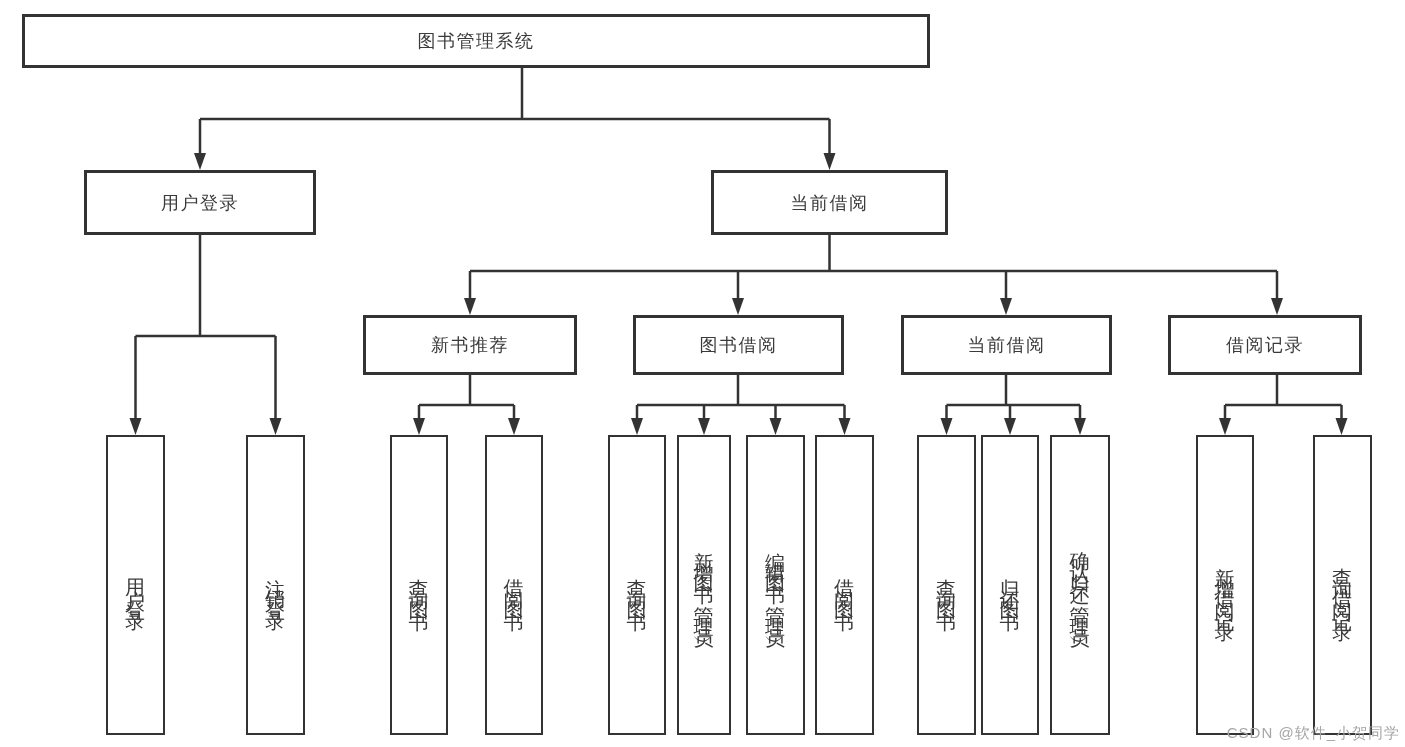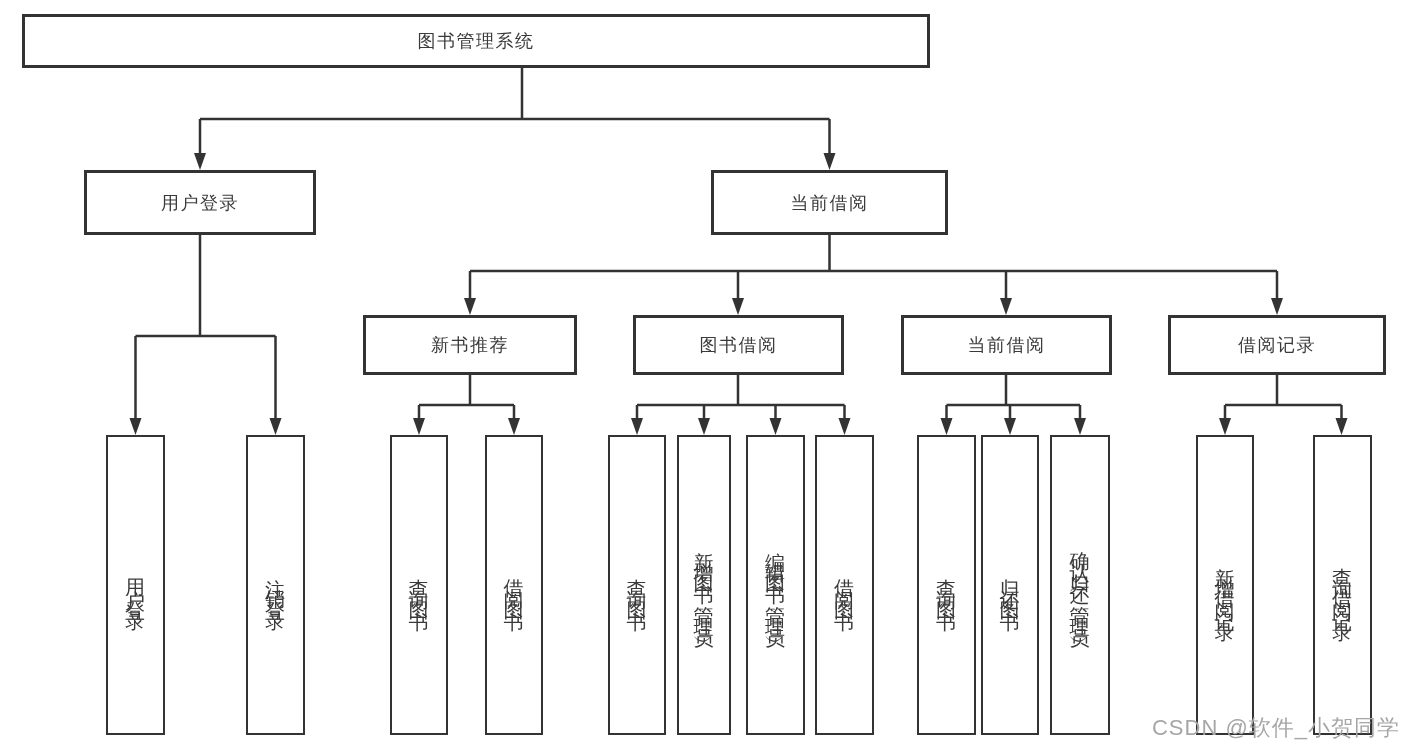--- a/index.html
+++ b/index.html
@@ -17,21 +17,21 @@
   .root-box{left:22px;top:14px;width:908px;height:54px}
   .l2{top:170px;height:65px}
   .l3{top:315px;height:60px}
   .leaf{top:435px;height:300px;border-width:2.5px}
   .h-label{font-size:18px;letter-spacing:1.5px;white-space:nowrap}
   .v-label{
     writing-mode:vertical-rl;text-orientation:mixed;
     font-size:20px;line-height:1;letter-spacing:11px;white-space:nowrap;
   }
   .watermark{
-    position:absolute;right:5px;bottom:4px;font-size:22px;letter-spacing:1px;
+    position:absolute;right:5px;bottom:4px;font-size:15px;letter-spacing:1px;
     color:var(--watermark,#a6a6a6);white-space:nowrap;
   }
   svg .wire{fill:none;stroke:var(--line,#333);stroke-width:2.5}
   svg .arrow{fill:var(--line,#333);stroke:none}
 </style>
 </head>
 <body>
 
 <div class="stage">
 
@@ -91,21 +91,21 @@
 
   <div class="box l3" style="left:363px;width:214px">
     <span class="h-label">新书推荐</span>
   </div>
   <div class="box l3" style="left:901px;width:211px">
     <span class="h-label">当前借阅</span>
   </div>
   <div class="box l3" style="left:633px;width:211px">
     <span class="h-label">图书借阅</span>
   </div>
-  <div class="box l3" style="left:1168px;width:218px">
+  <div class="box l3" style="left:1168px;width:194px">
     <span class="h-label">借阅记录</span>
   </div>
 
   <div class="box leaf" style="left:106px;width:59px">
     <span class="v-label">用户登录</span>
   </div>
   <div class="box leaf" style="left:246px;width:59px">
     <span class="v-label">注销登录</span>
   </div>
 

